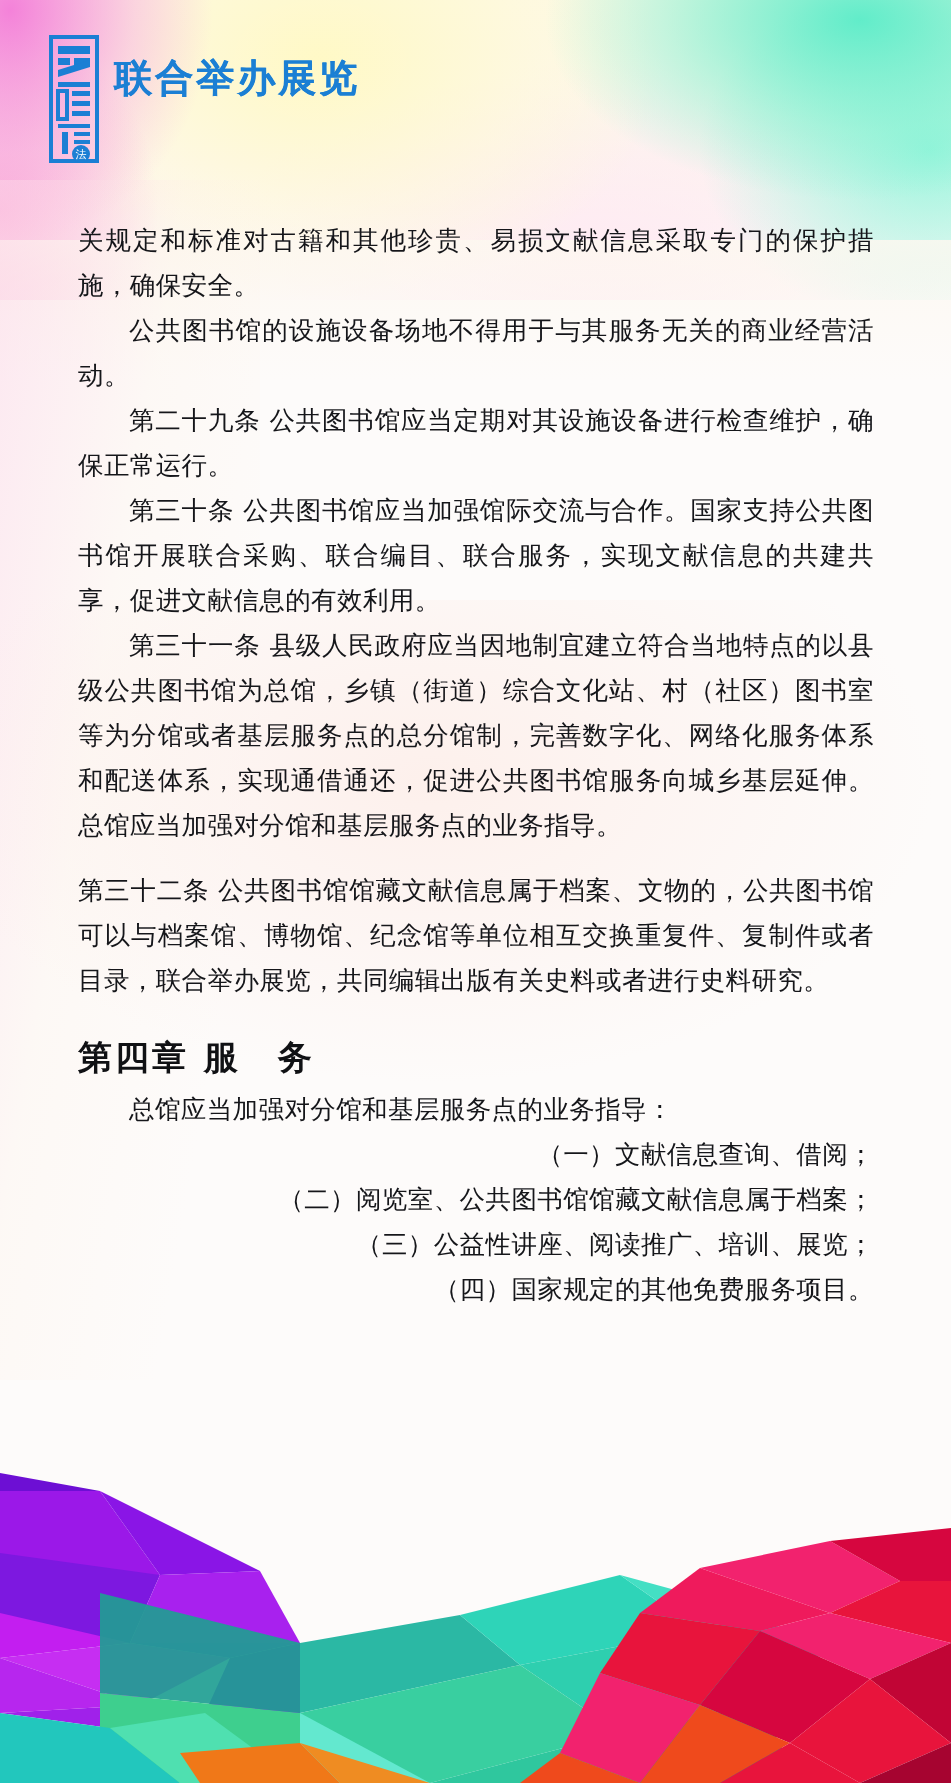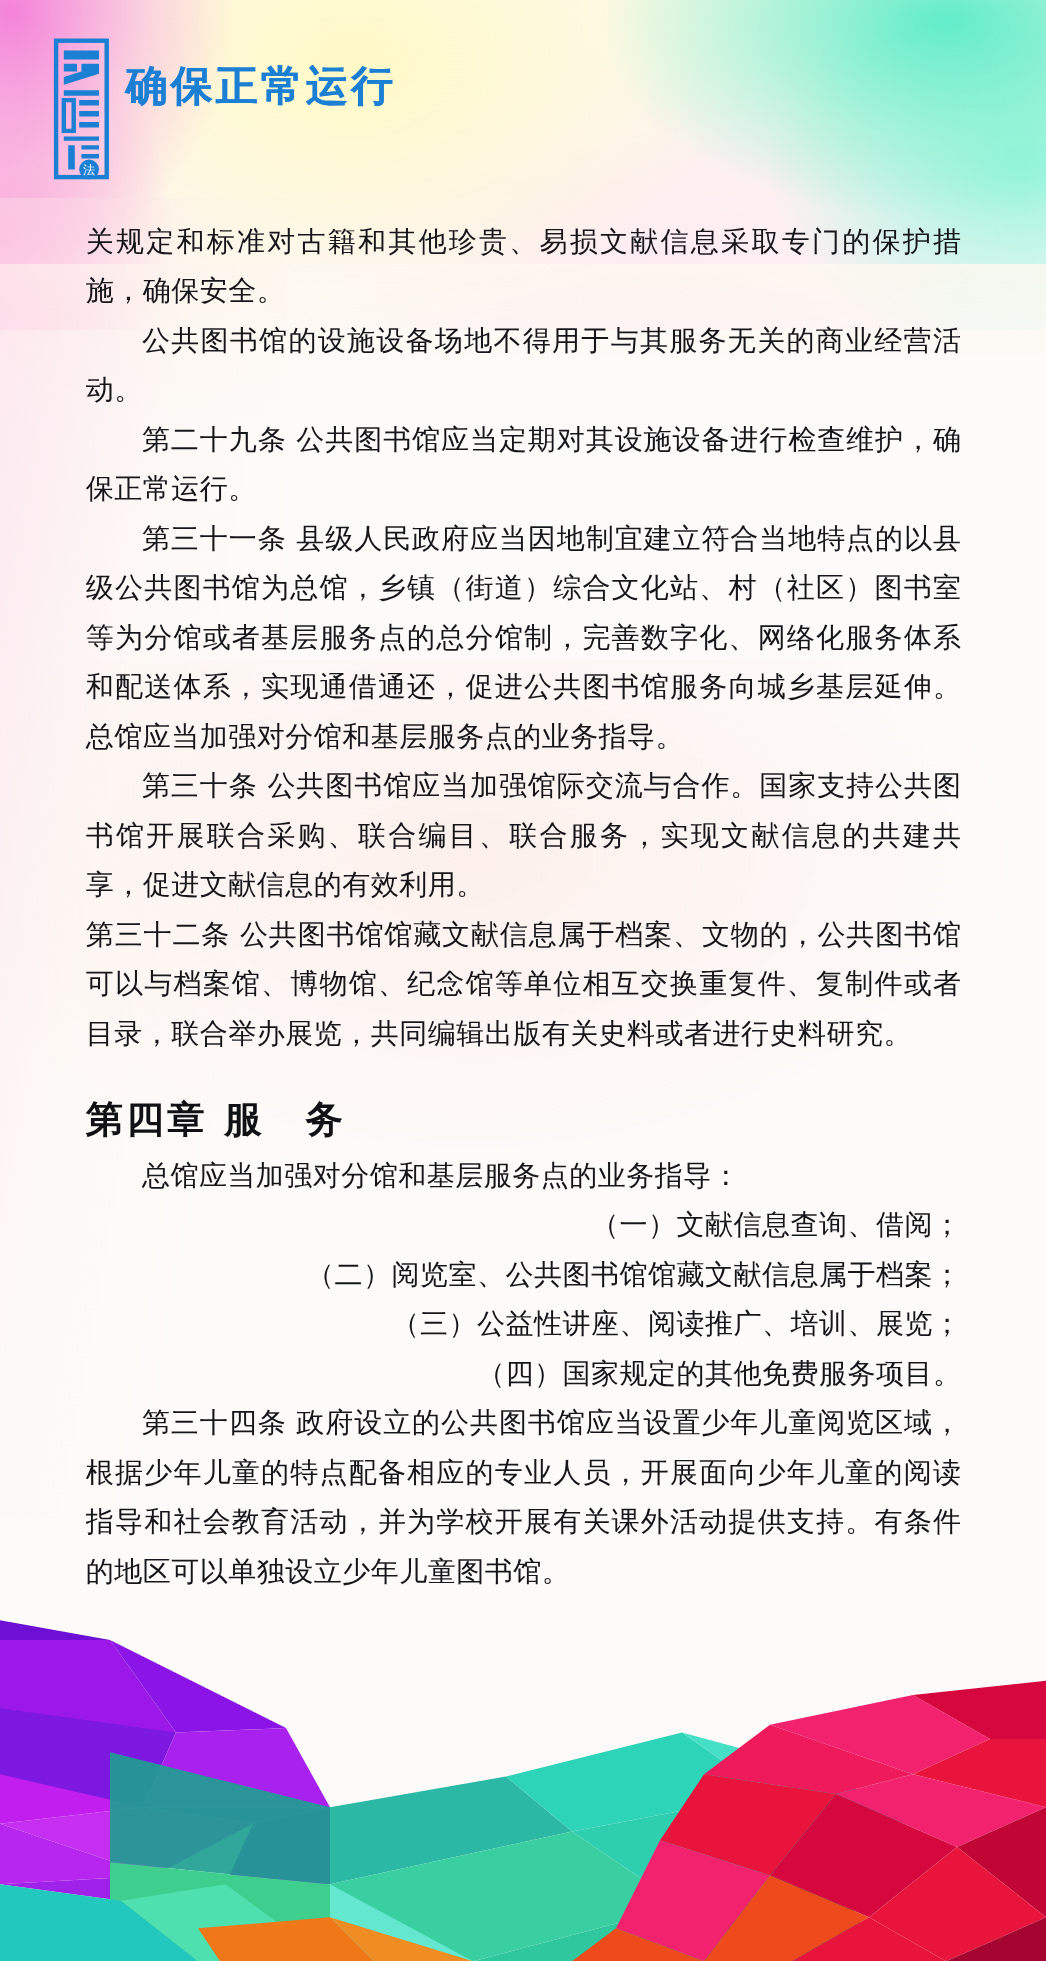--- a/index.html
+++ b/index.html
@@ -101,21 +101,21 @@
     font-family: "DejaVu Serif", serif;
     font-size: 25.5px;
     line-height: 45px;
     color: #15161a;
     margin: 0;
     text-align: justify;
     text-justify: inter-character;
     letter-spacing: 0.4px;
   }
   .para.indent { text-indent: 2em; }
-  .para.noindent { text-indent: 0; }
+  .para.noindent { text-indent: 0; margin-top: 20px; }
   .para.listitem { text-indent: 2em; text-align: right; }
   .chapter {
     font-family: "DejaVu Serif", serif;
     font-size: 34px;
     font-weight: bold;
     color: #101114;
     letter-spacing: 3px;
     margin: 0;
     padding-top: 32px;
     padding-bottom: 6px;
@@ -195,33 +195,32 @@
       <path d="M24 67 h18 v5 h-18 z" fill="#1b7fd4"></path>
       <path d="M24 77 h18 v5 h-18 z" fill="#1b7fd4"></path>
       <path d="M10 90 h32 v4 h-32 z" fill="#1b7fd4"></path>
       <path d="M14 98 h6 v22 h-6 z" fill="#1b7fd4"></path>
       <path d="M26 98 h16 v4 h-16 z" fill="#1b7fd4"></path>
       <path d="M26 106 h16 v4 h-16 z" fill="#1b7fd4"></path>
       <circle cx="33" cy="120" r="9" fill="#1b7fd4"></circle>
       <text x="33" y="124" font-family="'DejaVu Sans',sans-serif" font-size="11" fill="#ffffff" text-anchor="middle">法</text>
     </svg>
     <div class="masthead">
-      <div class="masthead-line">确保正常运行</div>
+      <div class="masthead-line">联合举办展览</div>
     </div>
   </div>
 
   <div class="doc" id="doc-body">
       <div class="para noindent">关规定和标准对古籍和其他珍贵、易损文献信息采取专门的保护措施，确保安全。</div>
       <div class="para indent">公共图书馆的设施设备场地不得用于与其服务无关的商业经营活动。</div>
       <div class="para indent">第二十九条 公共图书馆应当定期对其设施设备进行检查维护，确保正常运行。</div>
+      <div class="para indent">第三十条 公共图书馆应当加强馆际交流与合作。国家支持公共图书馆开展联合采购、联合编目、联合服务，实现文献信息的共建共享，促进文献信息的有效利用。</div>
       <div class="para indent">第三十一条 县级人民政府应当因地制宜建立符合当地特点的以县级公共图书馆为总馆，乡镇（街道）综合文化站、村（社区）图书室等为分馆或者基层服务点的总分馆制，完善数字化、网络化服务体系和配送体系，实现通借通还，促进公共图书馆服务向城乡基层延伸。总馆应当加强对分馆和基层服务点的业务指导。</div>
-      <div class="para indent">第三十条 公共图书馆应当加强馆际交流与合作。国家支持公共图书馆开展联合采购、联合编目、联合服务，实现文献信息的共建共享，促进文献信息的有效利用。</div>
       <div class="para noindent">第三十二条 公共图书馆馆藏文献信息属于档案、文物的，公共图书馆可以与档案馆、博物馆、纪念馆等单位相互交换重复件、复制件或者目录，联合举办展览，共同编辑出版有关史料或者进行史料研究。</div>
       <div class="chapter">第四章 服　务</div>
       <div class="para indent">总馆应当加强对分馆和基层服务点的业务指导：</div>
       <div class="para listitem">（一）文献信息查询、借阅；</div>
       <div class="para listitem">（二）阅览室、公共图书馆馆藏文献信息属于档案；</div>
       <div class="para listitem">（三）公益性讲座、阅读推广、培训、展览；</div>
       <div class="para listitem">（四）国家规定的其他免费服务项目。</div>
-      <div class="para indent">第三十四条 政府设立的公共图书馆应当设置少年儿童阅览区域，根据少年儿童的特点配备相应的专业人员，开展面向少年儿童的阅读指导和社会教育活动，并为学校开展有关课外活动提供支持。有条件的地区可以单独设立少年儿童图书馆。</div>
     </div>
 
 </div>
 
 </body></html>

